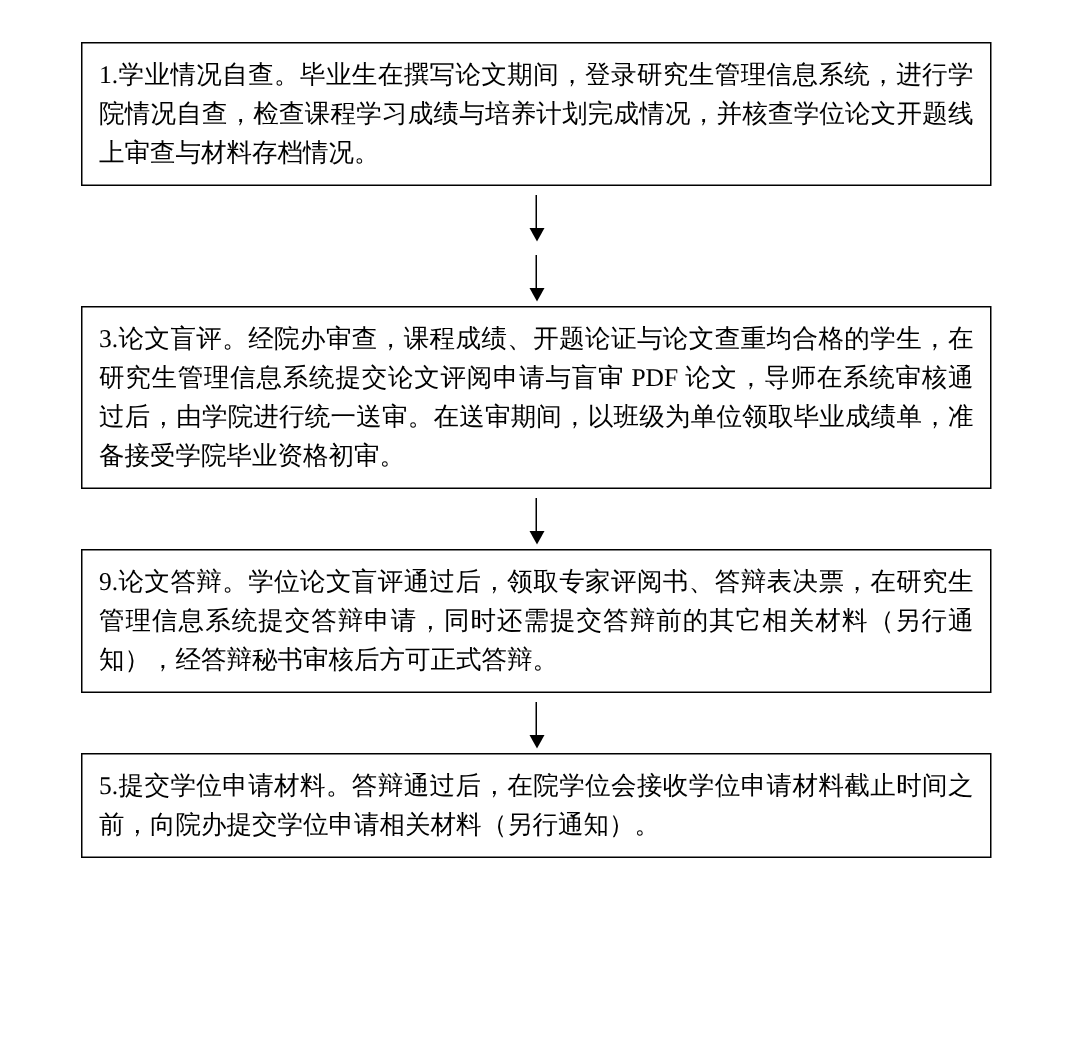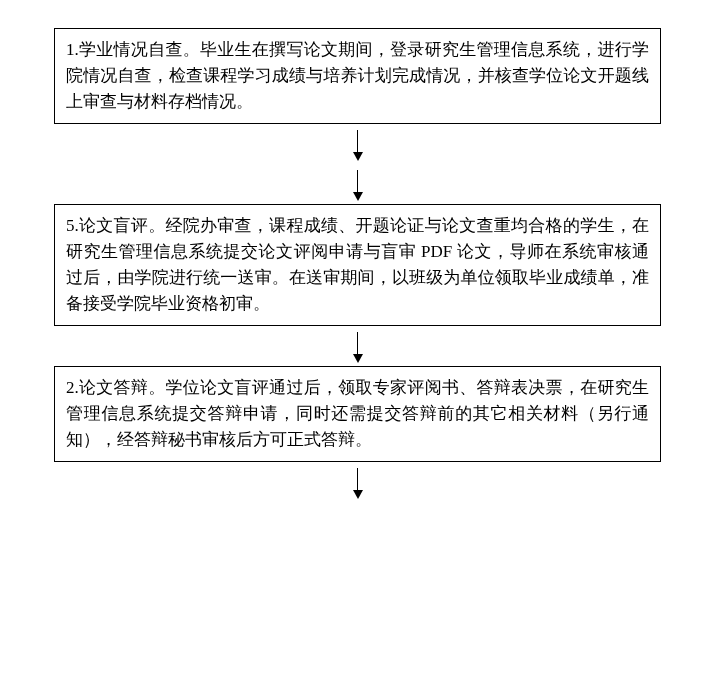--- a/index.html
+++ b/index.html
@@ -67,31 +67,34 @@
     <span class="arrow-head"></span>
   </div>
 
 
   <div class="flow-arrow">
     <span class="arrow-line"></span>
     <span class="arrow-head"></span>
   </div>
 
   <div class="flow-box">
-    <p class="flow-text">5.论文盲评。经院办审查，课程成绩、开题论证与论文查重均合格的学生，在研究生管理信息系统提交论文评阅申请与盲审 PDF 论文，导师在系统审核通过后，由学院进行统一送审。在送审期间，以班级为单位领取毕业成绩单，准备接受学院毕业资格初审。</p>
+    <p class="flow-text">3.论文盲评。经院办审查，课程成绩、开题论证与论文查重均合格的学生，在研究生管理信息系统提交论文评阅申请与盲审 PDF 论文，导师在系统审核通过后，由学院进行统一送审。在送审期间，以班级为单位领取毕业成绩单，准备接受学院毕业资格初审。</p>
   </div>
 
   <div class="flow-arrow">
     <span class="arrow-line"></span>
     <span class="arrow-head"></span>
   </div>
 
   <div class="flow-box">
-    <p class="flow-text">2.论文答辩。学位论文盲评通过后，领取专家评阅书、答辩表决票，在研究生管理信息系统提交答辩申请，同时还需提交答辩前的其它相关材料（另行通知），经答辩秘书审核后方可正式答辩。</p>
+    <p class="flow-text">9.论文答辩。学位论文盲评通过后，领取专家评阅书、答辩表决票，在研究生管理信息系统提交答辩申请，同时还需提交答辩前的其它相关材料（另行通知），经答辩秘书审核后方可正式答辩。</p>
   </div>
 
   <div class="flow-arrow">
     <span class="arrow-line"></span>
     <span class="arrow-head"></span>
   </div>
 
+  <div class="flow-box">
+    <p class="flow-text">5.提交学位申请材料。答辩通过后，在院学位会接收学位申请材料截止时间之前，向院办提交学位申请相关材料（另行通知）。</p>
+  </div>
 
 </div>
 
 </body></html>

